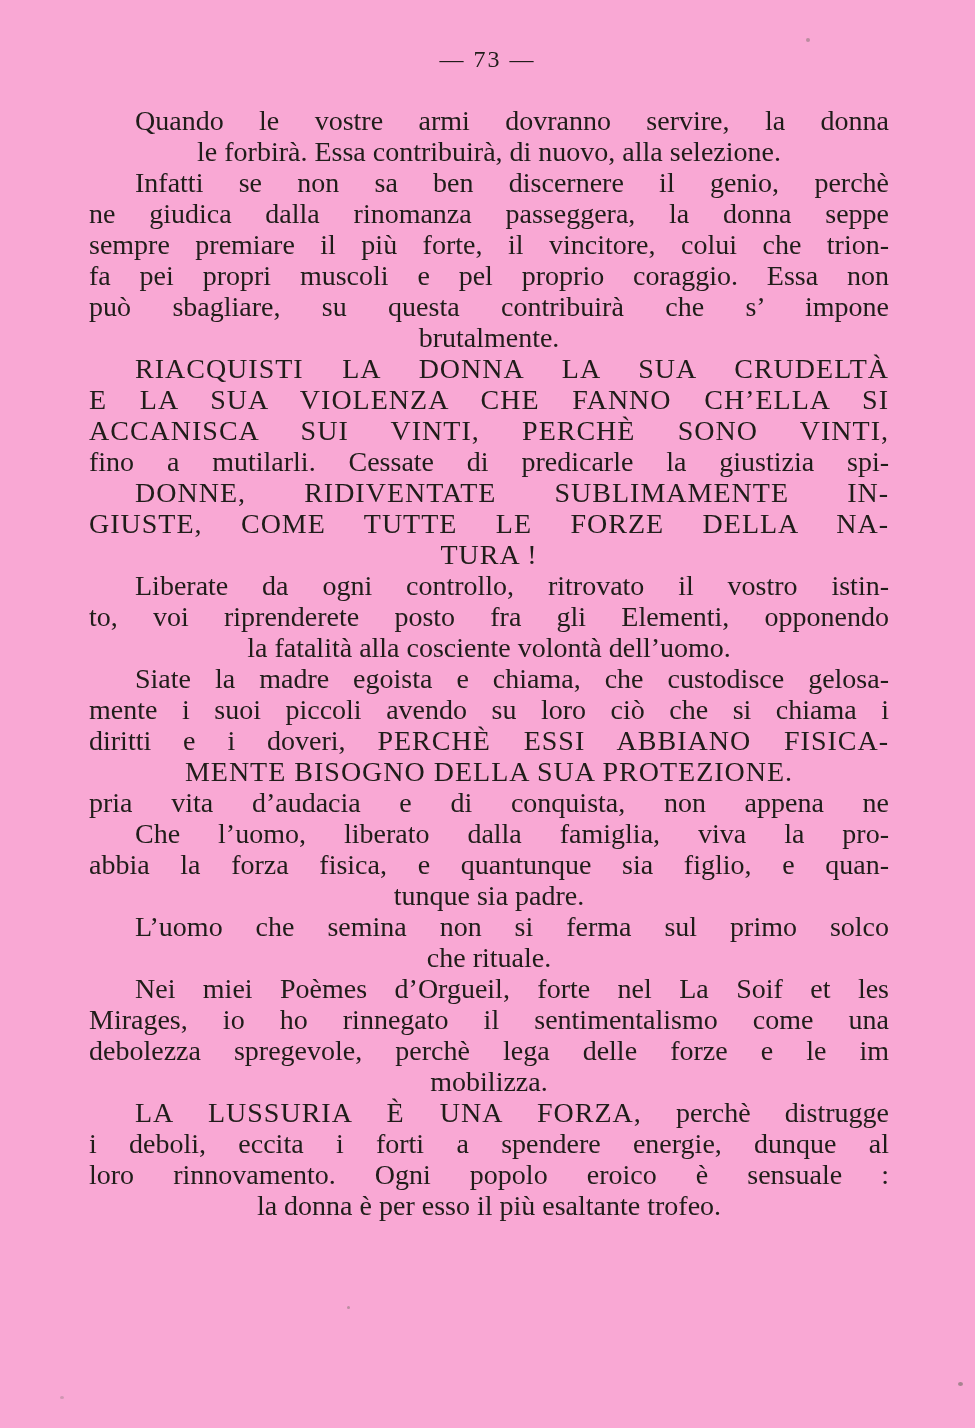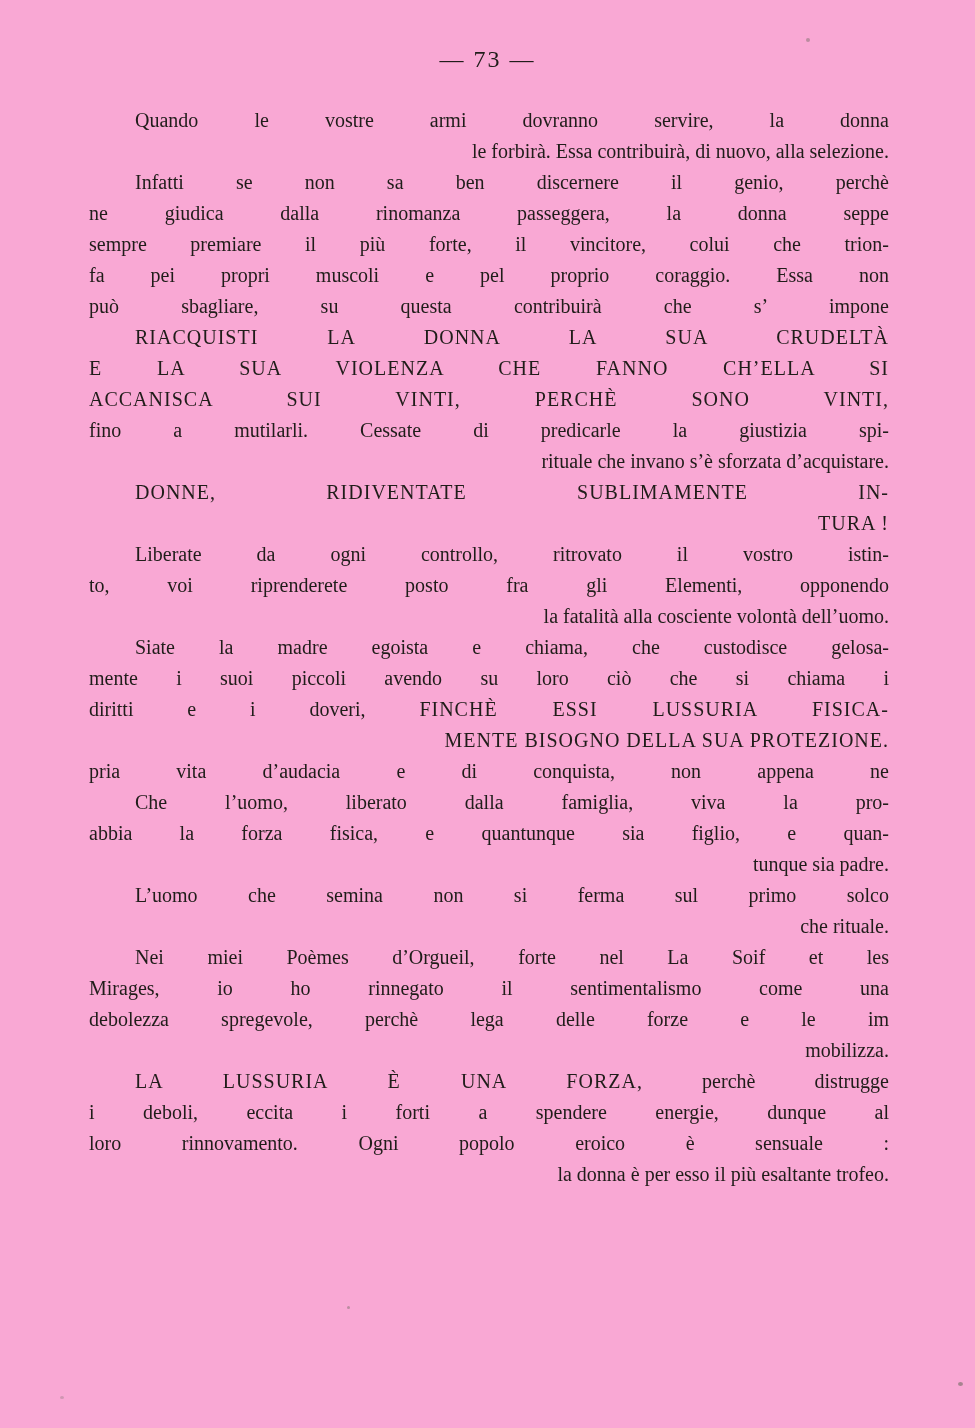--- a/index.html
+++ b/index.html
@@ -18,26 +18,26 @@
     overflow: hidden;
   }
   .page-number {
     padding-top: 46px;
     text-align: center;
     font-size: 24px;
     letter-spacing: 2px;
   }
   .text-block {
     margin: 32px 86px 0 89px; 
-    font-size: 20px;
+    font-size: 28px;
     line-height: 31px;
   }
   .paragraph { margin: 0; }
   .line {
-    text-align: right;
+    text-align: center;
     white-space: normal;
   }
   .line.justify {
     text-align: justify;
     height: 31px;
     overflow: hidden;
   }
   .line.justify::after {
     content: "";
     display: inline-block;
@@ -75,41 +75,42 @@
       <div class="paragraph">
         <div class="line first justify"><span class="seg-n">Quando le vostre armi dovranno servire, la donna</span></div>
         <div class="line"><span class="seg-n">le forbirà. Essa contribuirà, di nuovo, alla selezione.</span></div>
       </div>
       <div class="paragraph">
         <div class="line first justify"><span class="seg-n">Infatti se non sa ben discernere il genio, perchè</span></div>
         <div class="line justify"><span class="seg-n">ne giudica dalla rinomanza passeggera, la donna seppe</span></div>
         <div class="line justify"><span class="seg-n">sempre premiare il più forte, il vincitore, colui che trion-</span></div>
         <div class="line justify"><span class="seg-n">fa pei propri muscoli e pel proprio coraggio. Essa non</span></div>
         <div class="line justify"><span class="seg-n">può sbagliare, su questa contribuirà che s’ impone</span></div>
+        <div class="line"><span class="seg-n">brutalmente.</span></div>
       </div>
       <div class="paragraph">
         <div class="line first justify"><span class="seg-c">RIACQUISTI LA DONNA LA SUA CRUDELTÀ</span></div>
         <div class="line justify"><span class="seg-c">E LA SUA VIOLENZA CHE FANNO CH’ELLA SI</span></div>
         <div class="line justify"><span class="seg-c">ACCANISCA SUI VINTI, PERCHÈ SONO VINTI,</span></div>
         <div class="line justify"><span class="seg-n">fino a mutilarli. Cessate di predicarle la giustizia spi-</span></div>
-        <div class="line"><span class="seg-n">rituale che invano s’è sforzata d’acquistare.</span></div>
       </div>
       <div class="paragraph">
         <div class="line first justify"><span class="seg-c">DONNE, RIDIVENTATE SUBLIMAMENTE IN-</span></div>
+        <div class="line justify"><span class="seg-c">GIUSTE, COME TUTTE LE FORZE DELLA NA-</span></div>
         <div class="line"><span class="seg-c">TURA !</span></div>
       </div>
       <div class="paragraph">
         <div class="line first justify"><span class="seg-n">Liberate da ogni controllo, ritrovato il vostro istin-</span></div>
         <div class="line justify"><span class="seg-n">to, voi riprenderete posto fra gli Elementi, opponendo</span></div>
         <div class="line"><span class="seg-n">la fatalità alla cosciente volontà dell’uomo.</span></div>
       </div>
       <div class="paragraph">
         <div class="line first justify"><span class="seg-n">Siate la madre egoista e chiama, che custodisce gelosa-</span></div>
         <div class="line justify"><span class="seg-n">mente i suoi piccoli avendo su loro ciò che si chiama i</span></div>
-        <div class="line justify"><span class="seg-n">diritti e i doveri, </span><span class="seg-c">FINCHÈ ESSI LUSSURIA FISICA-</span></div>
+        <div class="line justify"><span class="seg-n">diritti e i doveri, </span><span class="seg-c">PERCHÈ ESSI ABBIANO FISICA-</span></div>
         <div class="line"><span class="seg-c">MENTE BISOGNO DELLA SUA PROTEZIONE.</span></div>
       </div>
       <div class="paragraph">
         <div class="line justify"><span class="seg-n">pria vita d’audacia e di conquista, non appena ne</span></div>
         <div class="line first justify"><span class="seg-n">Che l’uomo, liberato dalla famiglia, viva la pro-</span></div>
         <div class="line justify"><span class="seg-n">abbia la forza fisica, e quantunque sia figlio, e quan-</span></div>
         <div class="line"><span class="seg-n">tunque sia padre.</span></div>
       </div>
       <div class="paragraph">
         <div class="line first justify"><span class="seg-n">L’uomo che semina non si ferma sul primo solco</span></div>

